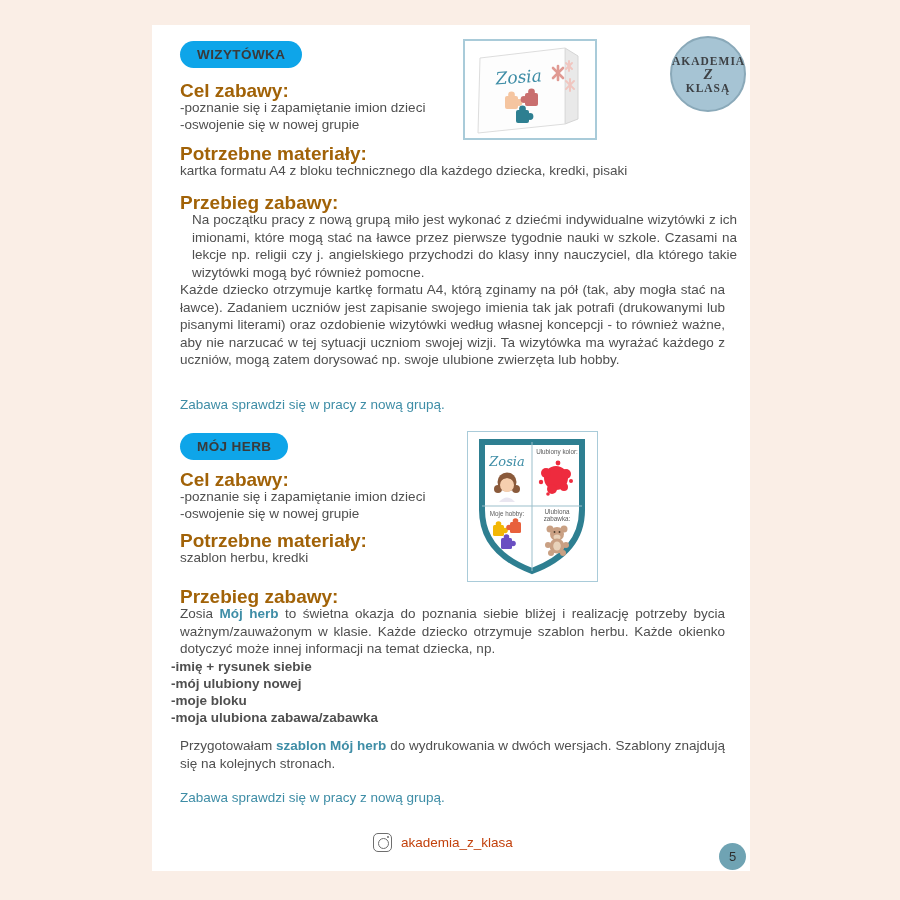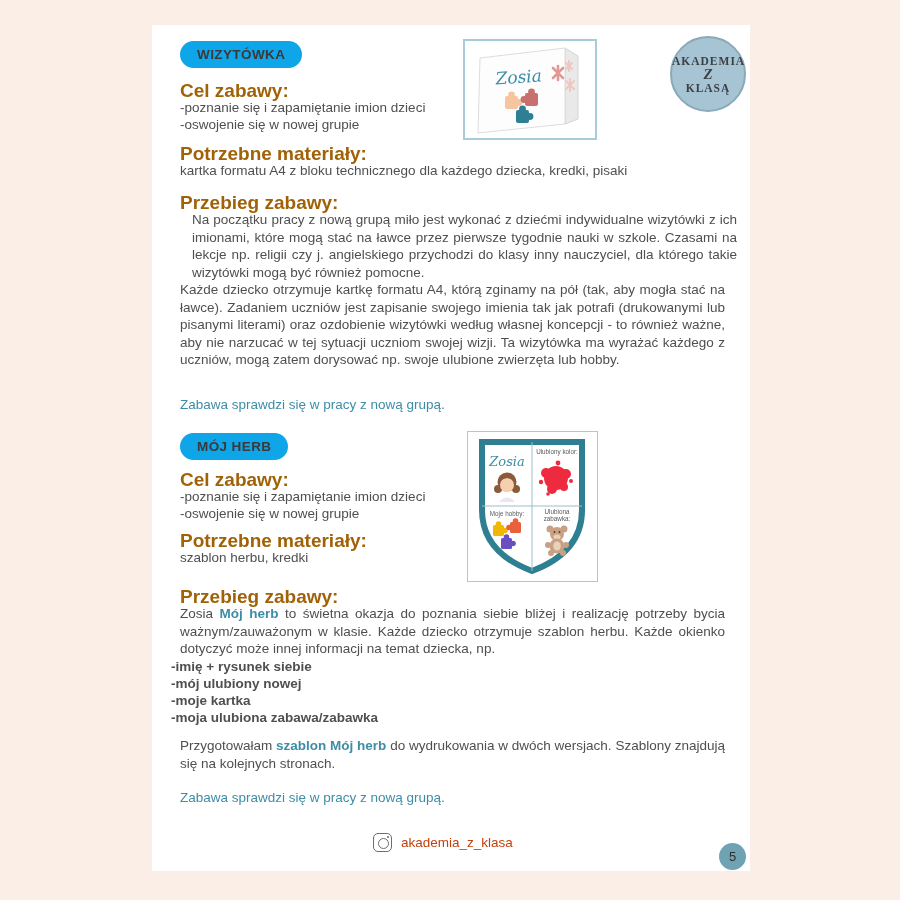--- a/index.html
+++ b/index.html
@@ -223,21 +223,21 @@
     <div class="body-line">szablon herbu, kredki</div>
   </div>
 
   <div class="abs heading" style="left:28px; top:563px;">Przebieg zabawy:</div>
 
   <div class="abs para" style="left:28px; top:580px;"><span>Zosia </span><span class="teal" style="font-weight:bold;">Mój herb</span><span> to świetna okazja do poznania siebie bliżej i realizację potrzeby bycia ważnym/zauważonym w klasie. Każde dziecko otrzymuje szablon herbu. Każde okienko dotyczyć może innej informacji na temat dziecka, np.</span></div>
 
   <div class="abs" style="left:19px; top:633px;font-weight:bold;">
     <div class="body-line">-imię + rysunek siebie</div>
     <div class="body-line">-mój ulubiony nowej</div>
-    <div class="body-line">-moje kartka</div>
+    <div class="body-line">-moje bloku</div>
     <div class="body-line">-moja ulubiona zabawa/zabawka</div>
   </div>
 
   <div class="abs para" style="left:28px; top:712px;"><span>Przygotowałam </span><span class="teal" style="font-weight:bold;">szablon Mój herb</span><span> do wydrukowania w dwóch wersjach. Szablony znajdują się na kolejnych stronach.</span></div>
 
   <div class="abs closing" style="left:28px; top:765px;">Zabawa sprawdzi się w pracy z nową grupą.</div>
 
   <div class="abs footer-row" style="left:221px; top:808px;">
     <span class="ig"></span>
     <span class="handle">akademia_z_klasa</span>

